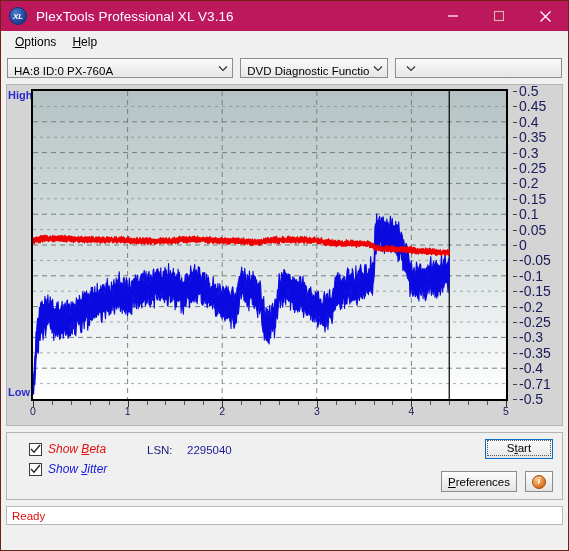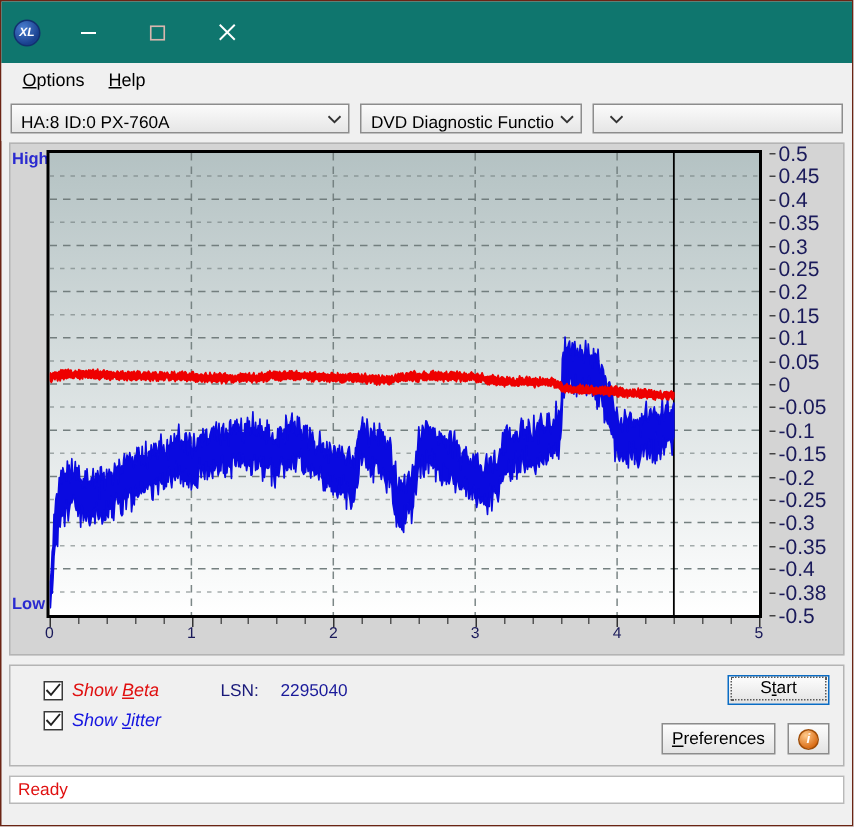--- a/index.html
+++ b/index.html
@@ -10,21 +10,21 @@
   }
   .window{
     width:569px;height:551px;box-sizing:border-box;
     border:1px solid #6b2414;
     background:#f0f0f0;
     display:flex;flex-direction:column;
     position:relative;
   }
   
   .titlebar{
-    height:41px;background:#0f766e;
+    height:30px;background:#be185d;
     display:flex;align-items:center;
     flex:0 0 auto;
   }
   .app-icon{
     width:18px;height:18px;border-radius:50%;
     margin-left:8px;margin-right:9px;
     background:radial-gradient(circle at 35% 30%,#4a7fd0,#19408e 70%);
     border:1px solid #12306f;
     color:#fff;font-size:8px;font-weight:bold;font-style:italic;
     display:flex;align-items:center;justify-content:center;
@@ -171,20 +171,21 @@
   }
   .status-text{font-size:11.5px;color:#e01010;padding-left:5px;}
 </style>
 </head>
 <body>
 
 <div class="window">
 
   <div class="titlebar">
     <div class="app-icon">XL</div>
+    <div class="title-text">PlexTools Professional XL V3.16</div>
     <div class="wbtn min">
       <svg width="12" height="12" viewBox="0 0 12 12">
           <line x1="1" y1="6" x2="11" y2="6" stroke="#fff" stroke-width="1.2"></line>
         </svg>
     </div>
     <div class="wbtn max">
       <svg width="12" height="12" viewBox="0 0 12 12">
           <rect x="1.5" y="1.5" width="9" height="9" fill="none" stroke="#d8b6ae" stroke-width="1.1"></rect>
         </svg>
     </div>
@@ -295,21 +296,21 @@
         <div class="ytick" style="top: 221.6px;">-0.2</div>
         <div class="ytickmark" style="top: 237px;"></div>
         <div class="ytick" style="top: 237px;">-0.25</div>
         <div class="ytickmark" style="top: 252.4px;"></div>
         <div class="ytick" style="top: 252.4px;">-0.3</div>
         <div class="ytickmark" style="top: 267.8px;"></div>
         <div class="ytick" style="top: 267.8px;">-0.35</div>
         <div class="ytickmark" style="top: 283.2px;"></div>
         <div class="ytick" style="top: 283.2px;">-0.4</div>
         <div class="ytickmark" style="top: 298.6px;"></div>
-        <div class="ytick" style="top: 298.6px;">-0.38</div>
+        <div class="ytick" style="top: 298.6px;">-0.71</div>
         <div class="ytickmark" style="top: 314px;"></div>
         <div class="ytick" style="top: 314px;">-0.5</div>
       </div>
     <div class="xaxis" id="xaxis">
         <div class="xtickmark major" style="left: 2px;"></div>
         <div class="xtickmark" style="left: 20.92px;"></div>
         <div class="xtickmark" style="left: 39.84px;"></div>
         <div class="xtickmark" style="left: 58.76px;"></div>
         <div class="xtickmark" style="left: 77.68px;"></div>
         <div class="xtickmark major" style="left: 96.6px;"></div>

